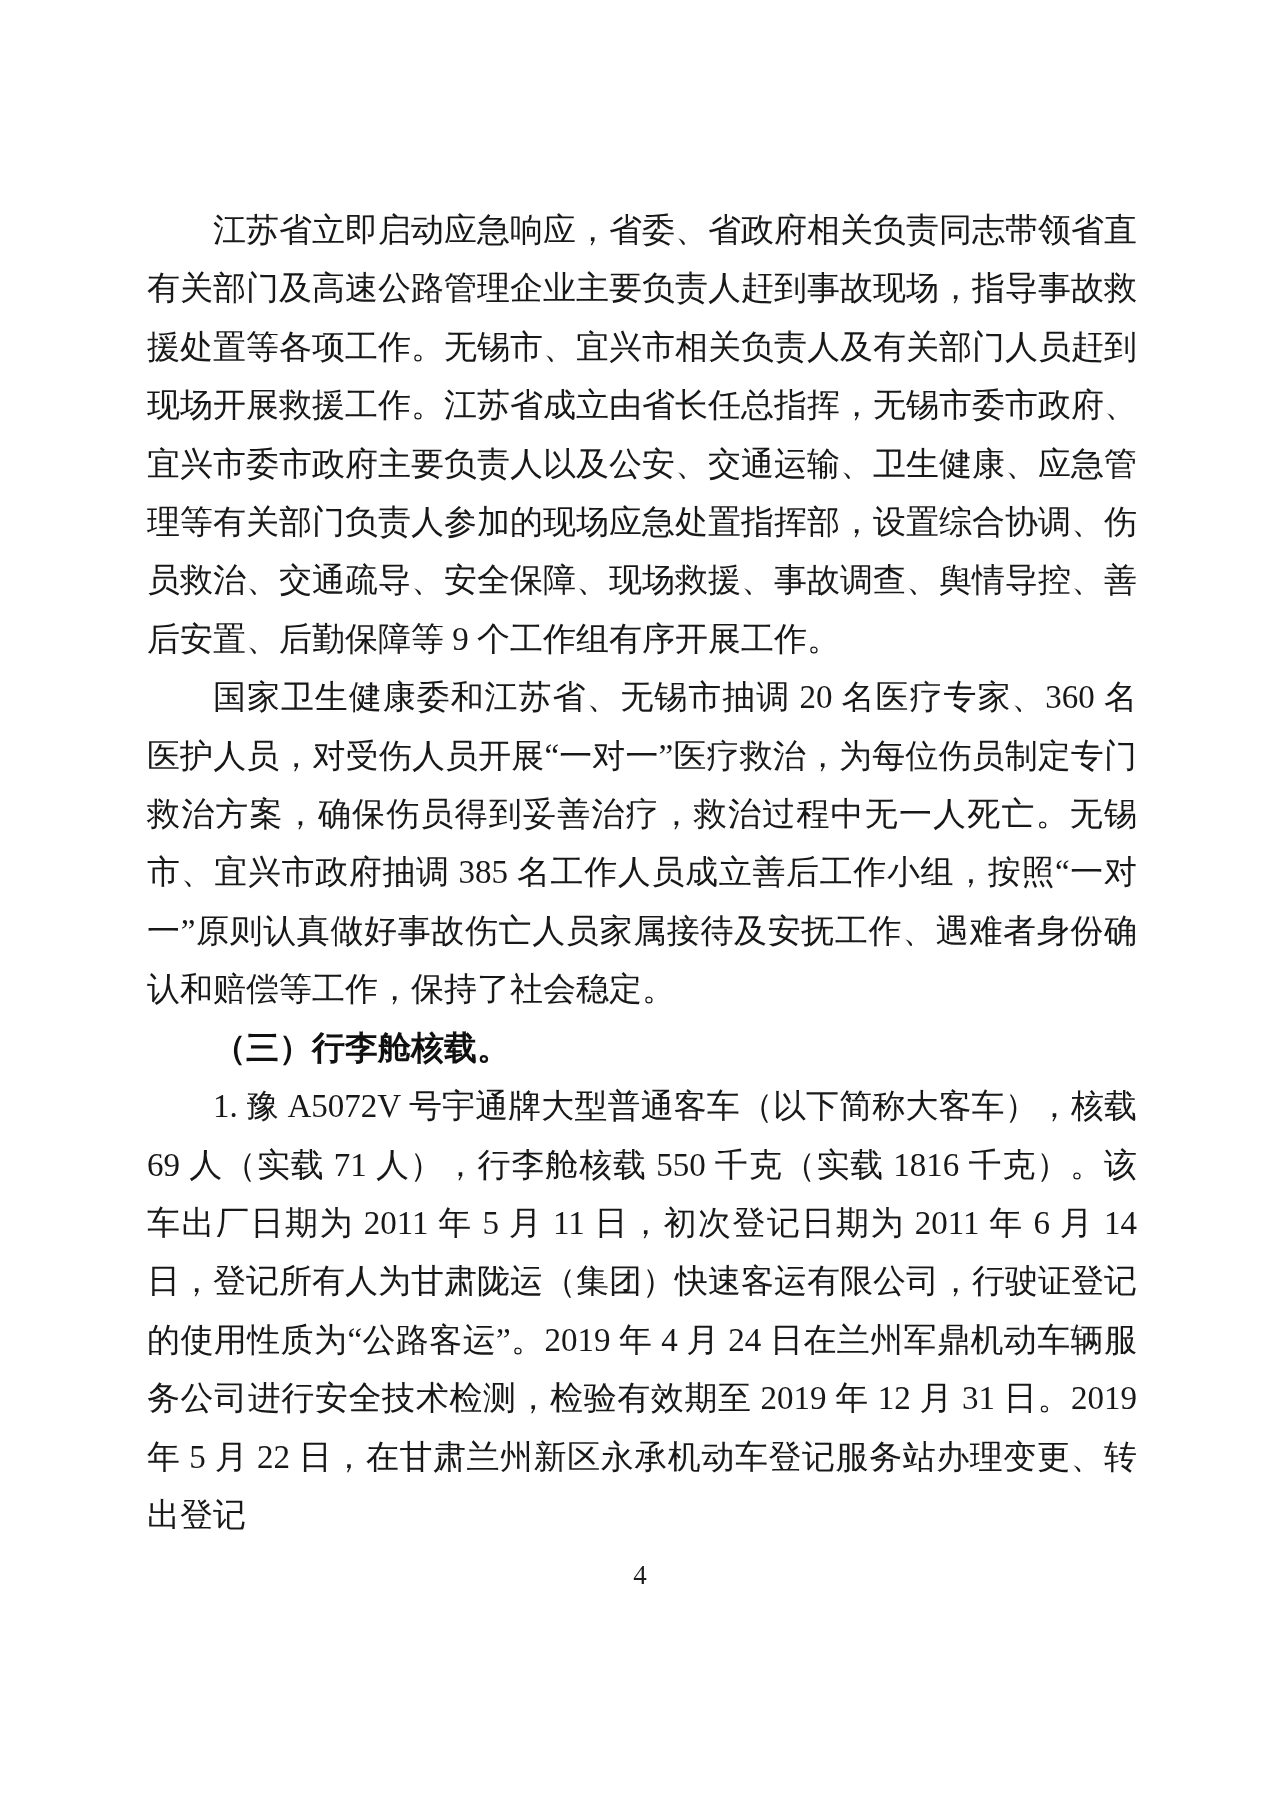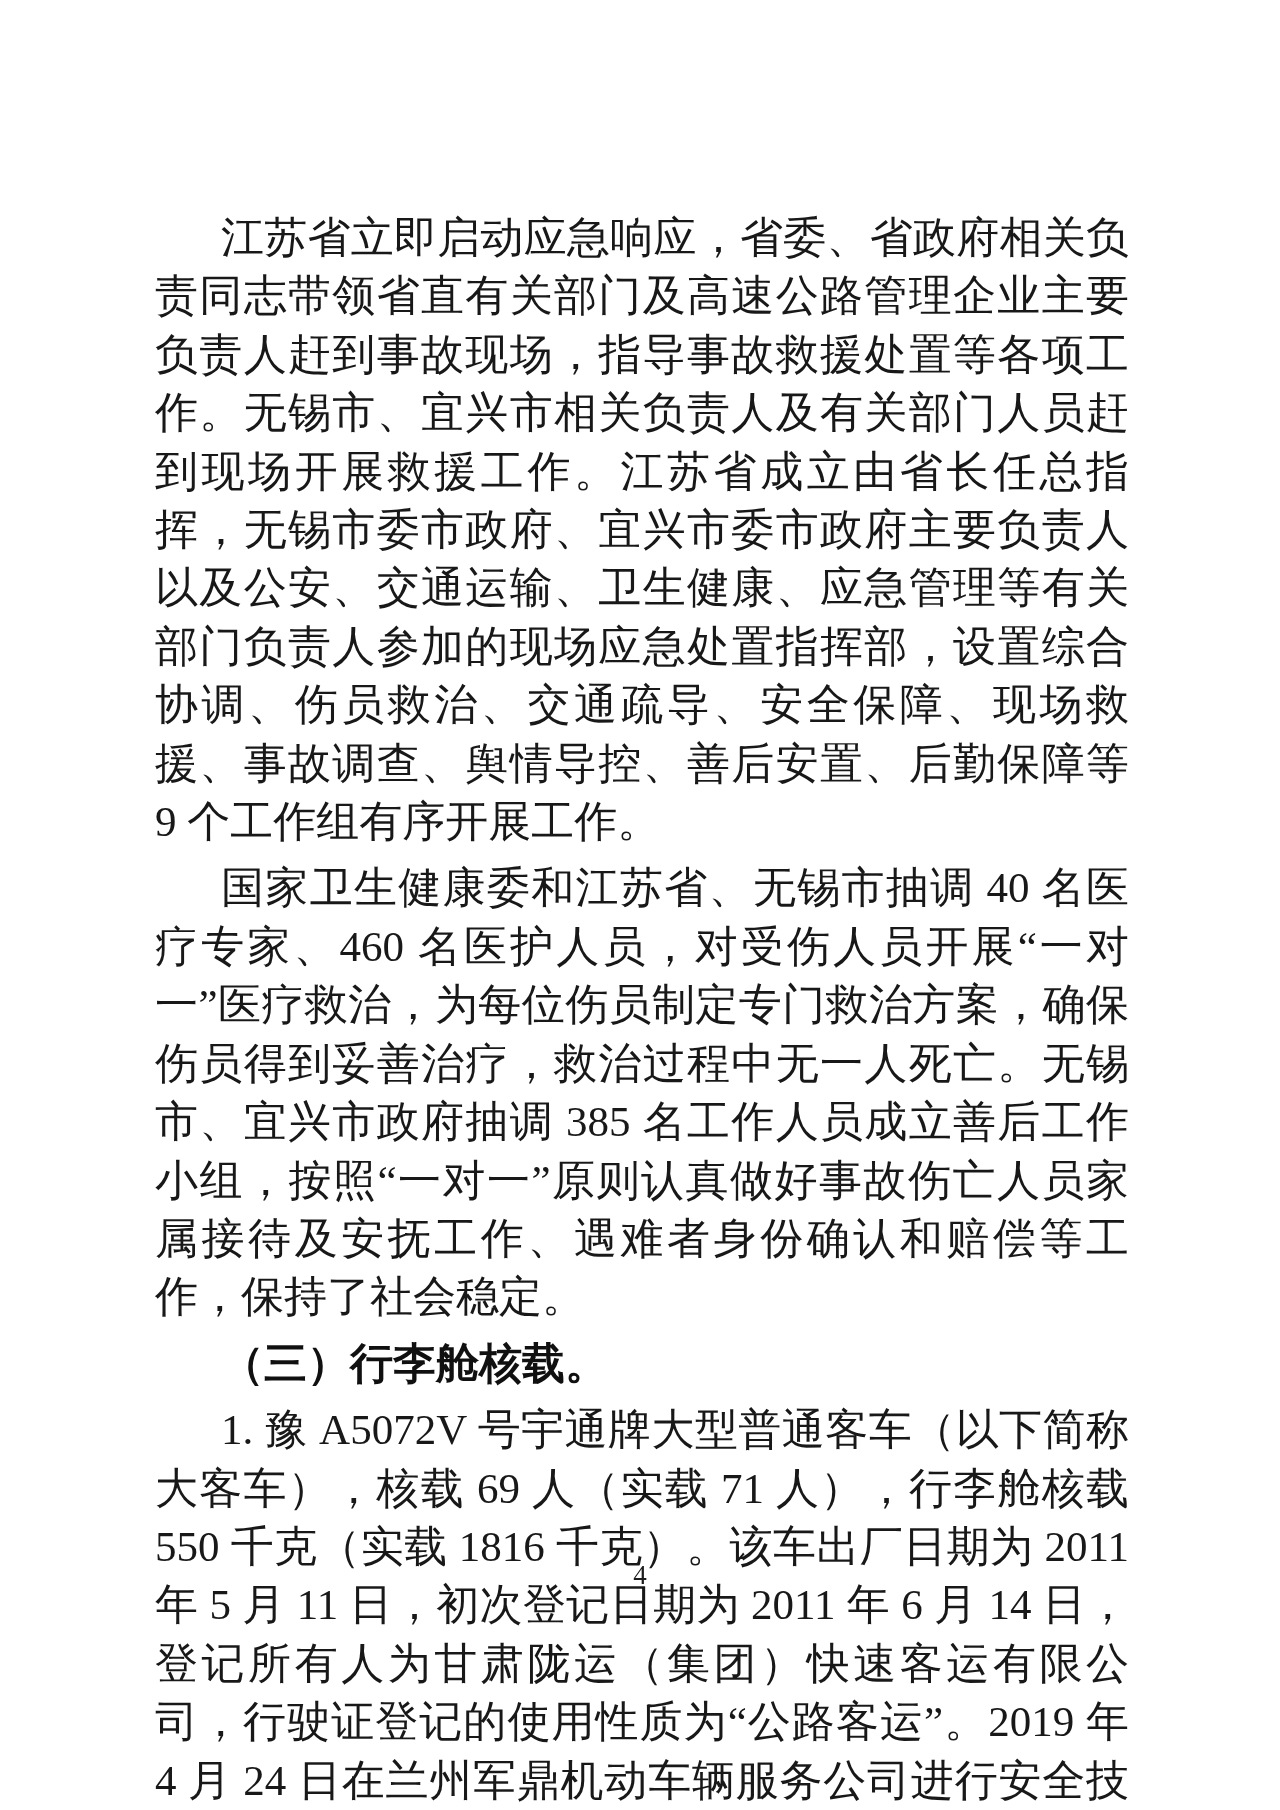--- a/index.html
+++ b/index.html
@@ -20,22 +20,22 @@
     overflow: hidden;
     color: #161616;
   }
   .text-block {
     position: absolute;
     left: 147px;
     top: 201px;
     width: 990px;
   }
   .text-block p {
-    margin: 8px;
-    font-size: 43px;
+    margin: 0;
+    font-size: 33px;
     line-height: 58.4px;
     text-align: justify;
     text-justify: inter-ideograph;
     text-indent: 66px;
     color: #181818;
     word-break: break-all;
   }
   .text-block p.section-heading {
     font-weight: bold;
     color: #101010;
@@ -56,25 +56,25 @@
 </style>
 </head>
 <body>
 
 <div class="page">
 
   <div class="text-block">
 
     <p>江苏省立即启动应急响应，省委、省政府相关负责同志带领省直有关部门及高速公路管理企业主要负责人赶到事故现场，指导事故救援处置等各项工作。无锡市、宜兴市相关负责人及有关部门人员赶到现场开展救援工作。江苏省成立由省长任总指挥，无锡市委市政府、宜兴市委市政府主要负责人以及公安、交通运输、卫生健康、应急管理等有关部门负责人参加的现场应急处置指挥部，设置综合协调、伤员救治、交通疏导、安全保障、现场救援、事故调查、舆情导控、善后安置、后勤保障等 9 个工作组有序开展工作。</p>
 
-    <p>国家卫生健康委和江苏省、无锡市抽调 40 名医疗专家、460 名医护人员，对受伤人员开展“一对一”医疗救治，为每位伤员制定专门救治方案，确保伤员得到妥善治疗，救治过程中无一人死亡。无锡市、宜兴市政府抽调 385 名工作人员成立善后工作小组，按照“一对一”原则认真做好事故伤亡人员家属接待及安抚工作、遇难者身份确认和赔偿等工作，保持了社会稳定。</p>
+    <p>国家卫生健康委和江苏省、无锡市抽调 20 名医疗专家、360 名医护人员，对受伤人员开展“一对一”医疗救治，为每位伤员制定专门救治方案，确保伤员得到妥善治疗，救治过程中无一人死亡。无锡市、宜兴市政府抽调 385 名工作人员成立善后工作小组，按照“一对一”原则认真做好事故伤亡人员家属接待及安抚工作、遇难者身份确认和赔偿等工作，保持了社会稳定。</p>
 
     <p class="section-heading">（三）行李舱核载。</p>
 
-    <p>1. 豫 A5072V 号宇通牌大型普通客车（以下简称大客车），核载 69 人（实载 71 人），行李舱核载 550 千克（实载 1816 千克）。该车出厂日期为 2011 年 5 月 11 日，初次登记日期为 2011 年 6 月 14 日，登记所有人为甘肃陇运（集团）快速客运有限公司，行驶证登记的使用性质为“公路客运”。2019 年 4 月 24 日在兰州军鼎机动车辆服务公司进行安全技术检测，检验有效期至 2019 年 12 月 31 日。2019 年 5 月 26 日，在甘肃兰州新区永承机动车登记服务站办理变更、转出登记</p>
+    <p>1. 豫 A5072V 号宇通牌大型普通客车（以下简称大客车），核载 69 人（实载 71 人），行李舱核载 550 千克（实载 1816 千克）。该车出厂日期为 2011 年 5 月 11 日，初次登记日期为 2011 年 6 月 14 日，登记所有人为甘肃陇运（集团）快速客运有限公司，行驶证登记的使用性质为“公路客运”。2019 年 4 月 24 日在兰州军鼎机动车辆服务公司进行安全技术检测，检验有效期至 2019 年 12 月 31 日。2019 年 5 月 22 日，在甘肃兰州新区永承机动车登记服务站办理变更、转出登记</p>
 
   </div>
 
   <div class="page-footer">
     <span class="page-number">4</span>
   </div>
 
 </div>
 
 </body></html>

